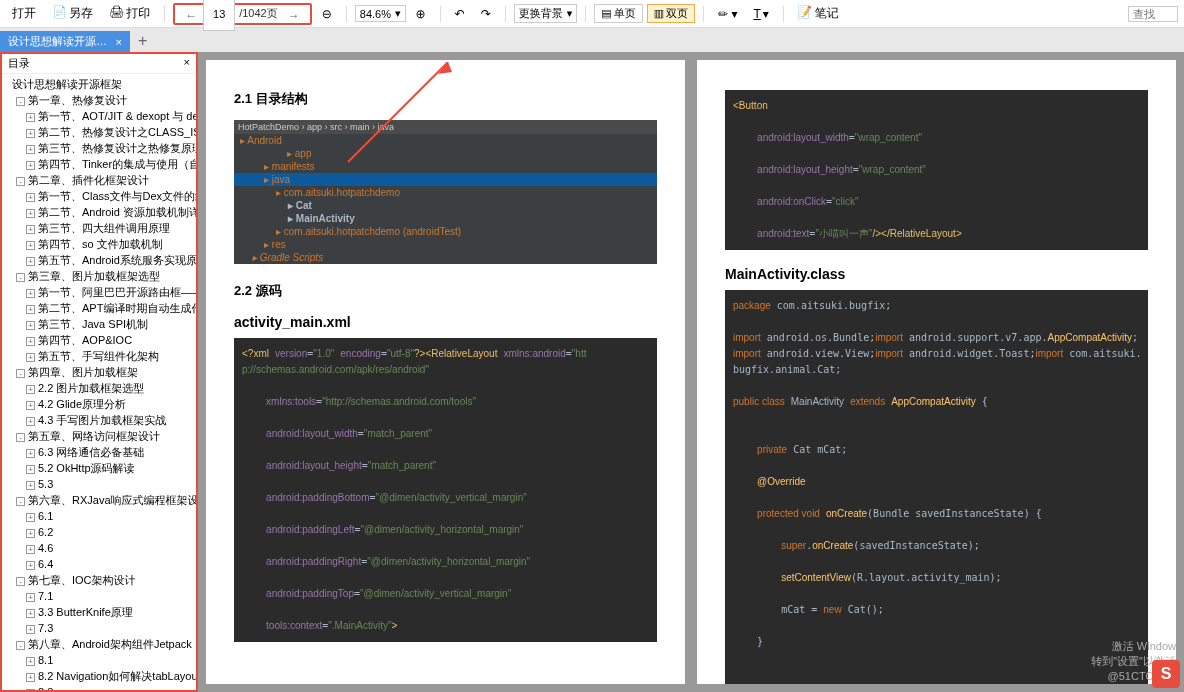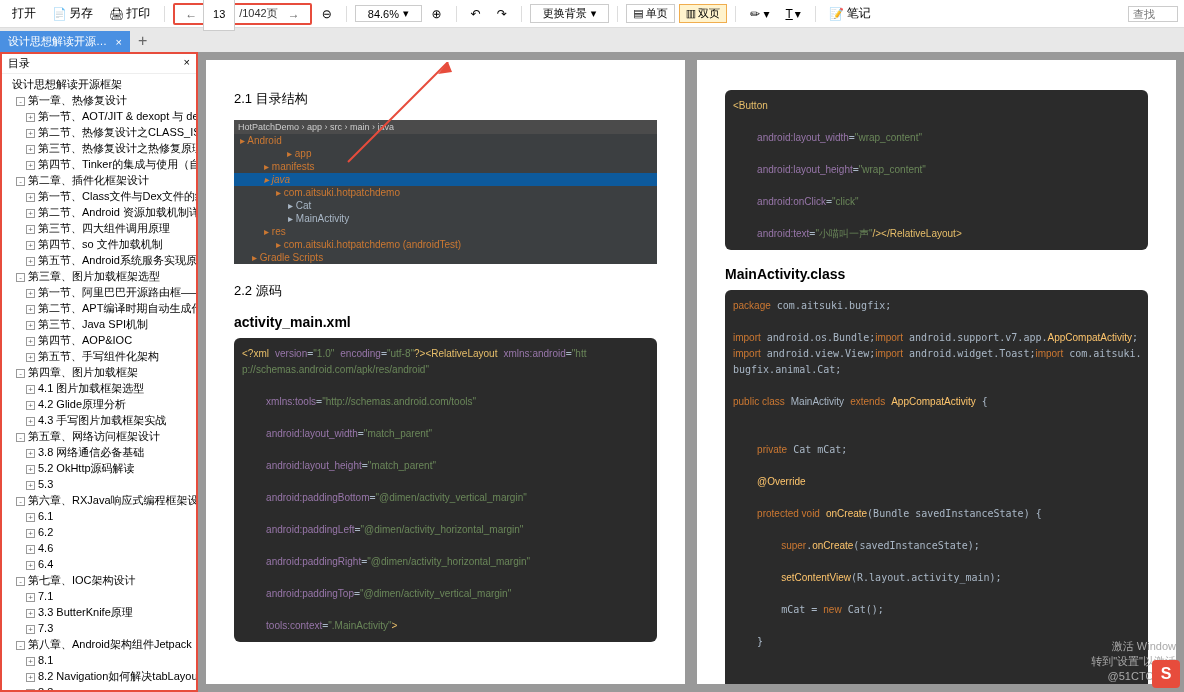--- a/index.html
+++ b/index.html
@@ -1,25 +1,25 @@
 <!DOCTYPE html>
 <html><head>
 <meta charset="utf-8">
 <style>
 * { margin: 0; padding: 0; box-sizing: border-box; font-family: "Microsoft YaHei", Arial, sans-serif; }
 body { width: 1184px; height: 692px; background: #f0f0f0; overflow: hidden; position: relative; }
 
 .toolbar { height: 28px; background: #fff; border-bottom: 1px solid #ddd; display: flex; align-items: center; padding: 0 6px; font-size: 12px; gap: 4px; }
-.tb-btn { padding: 2px 6px; cursor: pointer; display: flex; align-items: center; gap: 2px; }
+.tb-btn { padding: 2px 6px; cursor: pointer; display: flex; align-items: flex-start; gap: 2px; }
 .tb-sep { width: 1px; height: 16px; background: #ddd; margin: 0 4px; }
 .nav-highlight { border: 2px solid #e74c3c; border-radius: 2px; display: flex; align-items: center; padding: 0 4px; height: 22px; }
 .nav-arrow { padding: 0 6px; cursor: pointer; color: #666; }
 .page-input { width: 32px; border: 1px solid #ccc; text-align: center; font-size: 11px; height: 34px; }
 .page-total { font-size: 11px; color: #333; padding: 0 4px; }
-.zoom-box { border: 1px solid #ccc; padding: 1px 12px; font-size: 11px; display: flex; align-items: center; gap: 4px; }
+.zoom-box { border: 1px solid #ccc; padding: 1px 4px; font-size: 11px; display: flex; align-items: center; gap: 4px; }
 .view-btn { border: 1px solid #ccc; padding: 1px 6px; font-size: 11px; display: flex; align-items: center; gap: 2px; }
 .view-btn.active { background: #fff3cd; border-color: #f0ad4e; }
 .search-box { margin-left: auto; border: 1px solid #ccc; padding: 1px 4px; font-size: 11px; width: 50px; }
 
 .tab-bar { height: 24px; background: #e8e8e8; display: flex; align-items: flex-end; }
 .tab { background: #4a90e2; color: #fff; font-size: 11px; padding: 3px 8px; display: flex; align-items: center; gap: 4px; max-width: 130px; }
 .tab-close { cursor: pointer; }
 .tab-add { padding: 2px 8px; color: #666; cursor: pointer; }
 
 .main-area { display: flex; height: calc(100% - 52px); }
@@ -28,31 +28,31 @@
 .sidebar-header { padding: 2px 6px; border-bottom: 1px solid #eee; display: flex; justify-content: space-between; }
 .tree { padding: 2px 0; overflow-y: auto; height: calc(100% - 18px); }
 .tree-item { padding: 1px 4px; white-space: nowrap; cursor: pointer; line-height: 14px; }
 .tree-item.l0 { padding-left: 10px; }
 .tree-item.l1 { padding-left: 14px; }
 .tree-item.l2 { padding-left: 24px; }
 .tree-toggle { display: inline-block; width: 9px; height: 9px; border: 1px solid #999; text-align: center; line-height: 7px; font-size: 8px; margin-right: 3px; color: #666; }
 
 .content { flex: 1; background: #999; display: flex; gap: 12px; padding: 8px; overflow: hidden; position: relative; }
 .page { background: #fff; flex: 1; padding: 30px 28px; font-size: 11px; overflow: hidden; }
-.page h3 { font-size: 13px; font-weight: normal; margin-bottom: 12px; }
+.page h3 { font-size: 13px; font-weight: bold; margin-bottom: 12px; }
 .page h4 { font-size: 14px; font-weight: bold; margin: 14px 0 8px; }
 
 .ide-shot { background: #3c3f41; font-family: Consolas, monospace; font-size: 10px; color: #bbb; padding: 0; }
 .ide-header { background: #4b4b4b; padding: 2px 4px; font-size: 9px; color: #ccc; }
 .ide-tree-item { padding: 1px 4px; }
 .ide-tree-item.sel { background: #0d5a9c; color: #fff; }
 .ide-folder { color: #cc7832; }
-.ide-file { color: #a9b7c6; }
-
-.code-block { background: #2b2b2b; color: #a9b7c6; font-family: Consolas, monospace; font-size: 10px; padding: 8px; line-height: 16px; white-space: pre; overflow: hidden; border-radius: 6px; }
+.ide-file { color: #a9b7c6; font-weight: bold; }
+
+.code-block { background: #2b2b2b; color: #a9b7c6; font-family: Consolas, monospace; font-size: 10px; padding: 8px; line-height: 16px; white-space: pre; overflow: hidden; }
 .kw { color: #cc7832; }
 .str { color: #6a8759; }
 .attr { color: #9876aa; }
 .tag { color: #e8bf6a; }
 .cls { color: #a9b7c6; }
 .fn { color: #ffc66d; }
 
 .arrow-annotation { position: absolute; top: 10px; left: 140px; pointer-events: none; }
 .arrow-line { stroke: #e74c3c; stroke-width: 2; fill: none; }
 .arrow-head { fill: #e74c3c; }
@@ -124,25 +124,25 @@
         <div class="tree-item l2"><span class="tree-toggle">+</span><span>第三节、四大组件调用原理</span></div>
         <div class="tree-item l2"><span class="tree-toggle">+</span><span>第四节、so 文件加载机制</span></div>
         <div class="tree-item l2"><span class="tree-toggle">+</span><span>第五节、Android系统服务实现原理</span></div>
         <div class="tree-item l1"><span class="tree-toggle">-</span><span>第三章、图片加载框架选型</span></div>
         <div class="tree-item l2"><span class="tree-toggle">+</span><span>第一节、阿里巴巴开源路由框——ARout</span></div>
         <div class="tree-item l2"><span class="tree-toggle">+</span><span>第二节、APT编译时期自动生成代码&amp;动</span></div>
         <div class="tree-item l2"><span class="tree-toggle">+</span><span>第三节、Java SPI机制</span></div>
         <div class="tree-item l2"><span class="tree-toggle">+</span><span>第四节、AOP&amp;IOC</span></div>
         <div class="tree-item l2"><span class="tree-toggle">+</span><span>第五节、手写组件化架构</span></div>
         <div class="tree-item l1"><span class="tree-toggle">-</span><span>第四章、图片加载框架</span></div>
-        <div class="tree-item l2"><span class="tree-toggle">+</span><span>4.1 图片加载框架选型</span></div>
+        <div class="tree-item l2"><span class="tree-toggle">+</span><span>2.2 图片加载框架选型</span></div>
         <div class="tree-item l2"><span class="tree-toggle">+</span><span>4.2 Glide原理分析</span></div>
         <div class="tree-item l2"><span class="tree-toggle">+</span><span>4.3 手写图片加载框架实战</span></div>
         <div class="tree-item l1"><span class="tree-toggle">-</span><span>第五章、网络访问框架设计</span></div>
-        <div class="tree-item l2"><span class="tree-toggle">+</span><span>3.8 网络通信必备基础</span></div>
+        <div class="tree-item l2"><span class="tree-toggle">+</span><span>6.3 网络通信必备基础</span></div>
         <div class="tree-item l2"><span class="tree-toggle">+</span><span>5.2 OkHttp源码解读</span></div>
         <div class="tree-item l2"><span class="tree-toggle">+</span><span>5.3</span></div>
         <div class="tree-item l1"><span class="tree-toggle">-</span><span>第六章、RXJava响应式编程框架设计</span></div>
         <div class="tree-item l2"><span class="tree-toggle">+</span><span>6.1</span></div>
         <div class="tree-item l2"><span class="tree-toggle">+</span><span>6.2</span></div>
         <div class="tree-item l2"><span class="tree-toggle">+</span><span>4.6</span></div>
         <div class="tree-item l2"><span class="tree-toggle">+</span><span>6.4</span></div>
         <div class="tree-item l1"><span class="tree-toggle">-</span><span>第七章、IOC架构设计</span></div>
         <div class="tree-item l2"><span class="tree-toggle">+</span><span>7.1</span></div>
         <div class="tree-item l2"><span class="tree-toggle">+</span><span>3.3 ButterKnife原理</span></div>
@@ -161,27 +161,27 @@
     </svg>
 
     <div class="page">
       <h3>2.1  目录结构</h3>
       <div class="ide-shot">
         <div class="ide-header">HotPatchDemo › app › src › main › java</div>
         <div id="ide-tree">
             <div class="ide-tree-item" style="padding-left: 6px;"><span class="ide-folder">▸ Android</span></div>
             <div class="ide-tree-item" style="padding-left: 18px; margin-left: 35px;"><span class="ide-folder">▸ app</span></div>
             <div class="ide-tree-item" style="padding-left: 30px;"><span class="ide-folder">▸ manifests</span></div>
-            <div class="ide-tree-item sel" style="padding-left: 30px; font-style: italic;"><span class="ide-folder">▸ java</span></div>
+            <div class="ide-tree-item sel" style="padding-left: 30px;"><span class="ide-folder">▸ java</span></div>
             <div class="ide-tree-item" style="padding-left: 42px;"><span class="ide-folder">▸ com.aitsuki.hotpatchdemo</span></div>
             <div class="ide-tree-item" style="padding-left: 54px;"><span class="ide-file">▸ Cat</span></div>
             <div class="ide-tree-item" style="padding-left: 54px;"><span class="ide-file">▸ MainActivity</span></div>
+            <div class="ide-tree-item" style="padding-left: 42px;"><span class="ide-folder">▸ com.aitsuki.hotpatchdemo (androidTest)</span></div>
             <div class="ide-tree-item" style="padding-left: 30px;"><span class="ide-folder">▸ res</span></div>
-            <div class="ide-tree-item" style="padding-left: 42px;"><span class="ide-folder">▸ com.aitsuki.hotpatchdemo (androidTest)</span></div>
-            <div class="ide-tree-item" style="padding-left: 18px;"><span class="ide-folder">▸ Gradle Scripts</span></div>
+            <div class="ide-tree-item" style="padding-left: 18px; font-style: italic;"><span class="ide-folder">▸ Gradle Scripts</span></div>
           </div>
       </div>
       <h3 style="margin-top:18px">2.2  源码</h3>
       <h4>activity_main.xml</h4>
       <div class="code-block"><span class="tag">&lt;?xml</span> <span class="attr">version</span>=<span class="str">"1.0"</span> <span class="attr">encoding</span>=<span class="str">"utf-8"</span><span class="tag">?&gt;&lt;RelativeLayout</span> <span class="attr">xmlns:android</span>=<span class="str">"htt
 p://schemas.android.com/apk/res/android"</span>
 
     <span class="attr">xmlns:tools</span>=<span class="str">"http://schemas.android.com/tools"</span>
 
     <span class="attr">android:layout_width</span>=<span class="str">"match_parent"</span>

